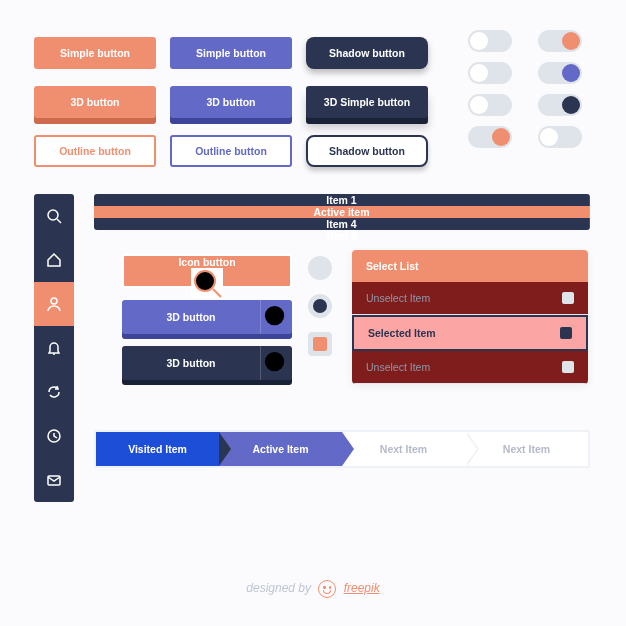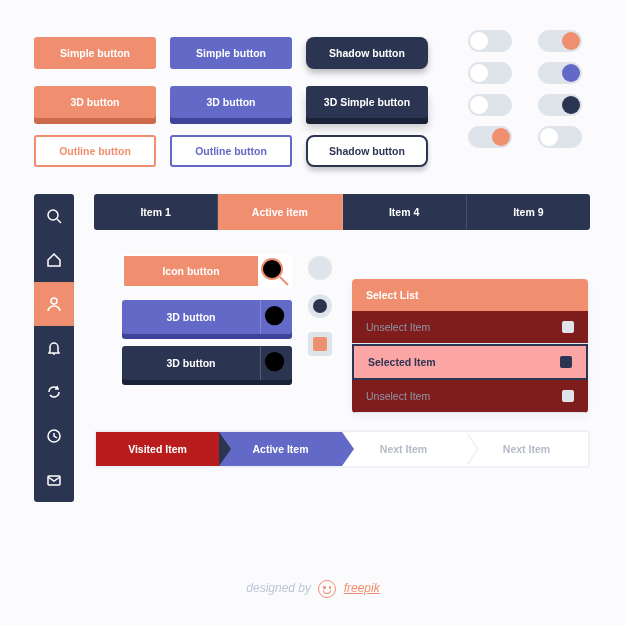--- a/index.html
+++ b/index.html
@@ -45,56 +45,56 @@
   .toggle.on.navy   .knob { background:#2b3551; }
 
   
   .sidebar { position:absolute; left:34px; top:194px; width:40px; background:#2b3551; border-radius:3px; display:flex; flex-direction:column; }
   .side-item { height:44px; display:flex; align-items:center; justify-content:center; color:#fff; }
   .side-item.active { background:#f08f6f; }
   .icon { width:16px; height:16px; display:block; }
   .icon svg { width:100%; height:100%; stroke:#fff; stroke-width:1.5; fill:none; }
 
   
-  .tabbar { position:absolute; left:94px; top:194px; right:36px; height:36px; background:#2b3551; display:flex; border-radius:3px; }
+  .tabbar { position:absolute; left:94px; top:194px; right:36px; height:36px; background:#2b3551; display:flex; border-radius:3px;flex-direction:column; }
   .tab { flex:1; display:flex; align-items:center; justify-content:center; color:#fff; font-weight:700; border-right:1px solid rgba(255,255,255,.12); font-size:10.5px; }
   .tab:last-child{border-right:none;}
   .tab.active { background:#f08f6f; }
 
   
   .icon-btns { position:absolute; left:122px; top:254px; display:flex; flex-direction:column; gap:12px; }
   .icon-btn { width:170px; height:34px; display:flex; align-items:center; color:#fff; font-weight:700; font-size:10.5px; border-radius:3px; }
   .icon-btn .lbl { flex:1; text-align:center; }
   .icon-btn .iconbox { width:32px; height:100%; display:flex; align-items:center; justify-content:center; border-left:1px solid rgba(255,255,255,.2); }
-  .icon-btn.orange { background:#f08f6f; border:2px solid #fff; padding:0; }
+  .icon-btn.orange { background:#f08f6f; border:2px solid #fff; padding:0;flex-direction:column; }
   .icon-btn.orange .iconbox { background:#fff; border:none; }
   .icon-btn.orange .iconbox svg { stroke:#f08f6f; }
   .icon-btn.purple3d { background:#6269c7; box-shadow:0 5px 0 #3e4499; }
   .icon-btn.navy3d   { background:#2b3551; box-shadow:0 5px 0 #1a2237; }
 
   
   .radios { position:absolute; left:308px; top:256px; display:flex; flex-direction:column; gap:14px; }
   .radio { width:24px; height:24px; border-radius:50%; background:#dfe3ea; display:flex; align-items:center; justify-content:center; }
   .radio .dot { width:14px; height:14px; border-radius:50%; }
   .radio.navy .dot { background:#2b3551; }
   .radio.orange-sq .dot { background:#f08f6f; border-radius:2px; }
   .radio.sq { border-radius:4px; }
 
   
-  .select { position:absolute; left:352px; top:250px; width:236px; border-radius:4px; overflow:hidden; box-shadow:0 3px 8px rgba(0,0,0,.06);margin-top:29px; }
+  .select { position:absolute; left:352px; top:250px; width:236px; border-radius:4px; overflow:hidden; box-shadow:0 3px 8px rgba(0,0,0,.06); }
   .sel-head { background:#f08f6f; color:#fff; font-weight:700; padding:10px 14px; font-size:10.5px; }
   .sel-item { background:#7f1d1d; color:#8f97a8; padding:10px 14px; font-size:10.5px; display:flex; justify-content:space-between; align-items:center; border-bottom:1px solid #e3e7ef; }
   .sel-item.selected { background:#fca5a5; color:#2b3551; font-weight:700; border:2px solid #2b3551; }
   .sel-item .chk { width:12px; height:12px; background:#dfe3ea; border-radius:2px; }
   .sel-item.selected .chk { background:#2b3551; }
 
   
   .crumbs { position:absolute; left:94px; top:430px; right:36px; height:38px; background:#fff; border:2px solid #eef1f6; border-radius:3px; display:flex; }
   .crumb { position:relative; flex:1; display:flex; align-items:center; justify-content:center; font-size:10.5px; font-weight:700; }
-  .crumb.visited { background:#b91c1c; color:#fff; }
+  .crumb.visited { background:#1d4ed8; color:#fff; }
   .crumb.active  { background:#6269c7; color:#fff; }
   .crumb.next    { background:#fff; color:#b4bac8; }
   .crumb::after {
     content:''; position:absolute; right:-12px; top:0; width:0; height:0;
     border-top:17px solid transparent; border-bottom:17px solid transparent;
     z-index:2;
   }
   .crumb.visited::after { border-left:12px solid #2b3551; }
   .crumb.active::after  { border-left:12px solid #6269c7; }
   .crumb.next::after    { border-left:12px solid #fff; filter:drop-shadow(2px 0 0 #eef1f6); }

